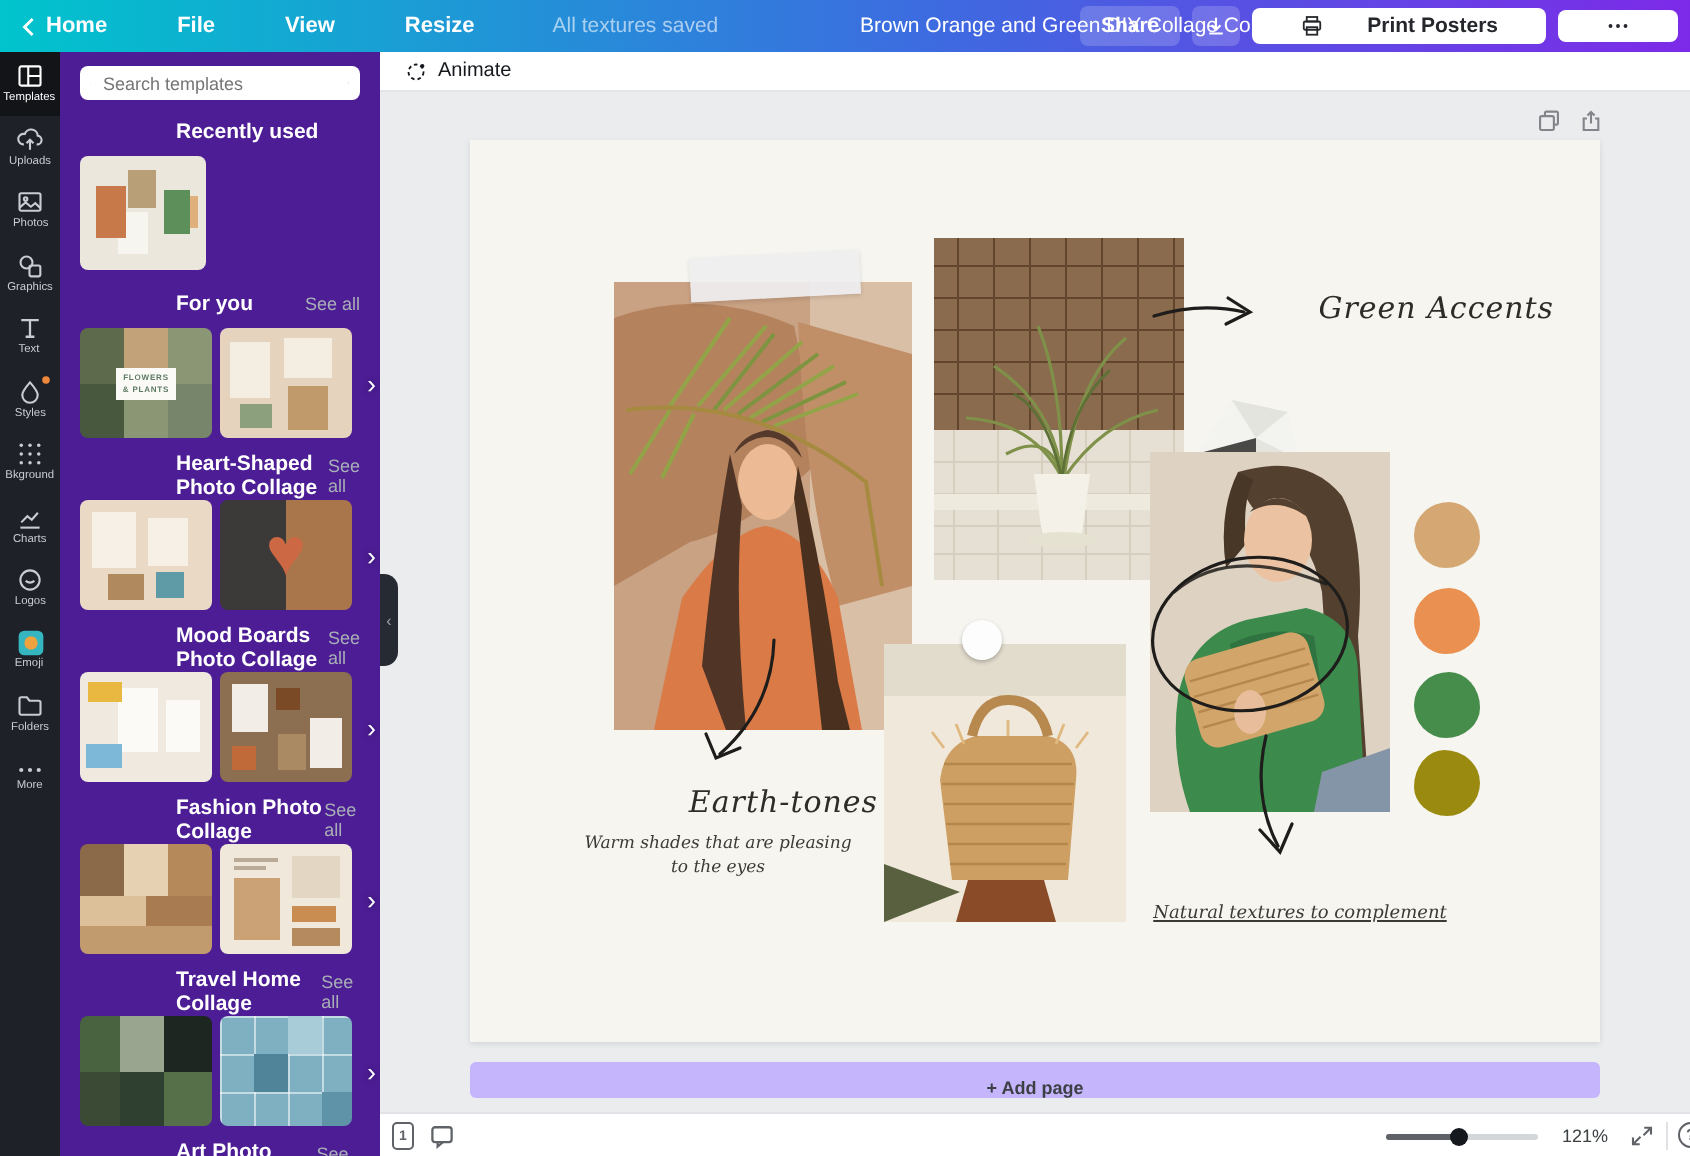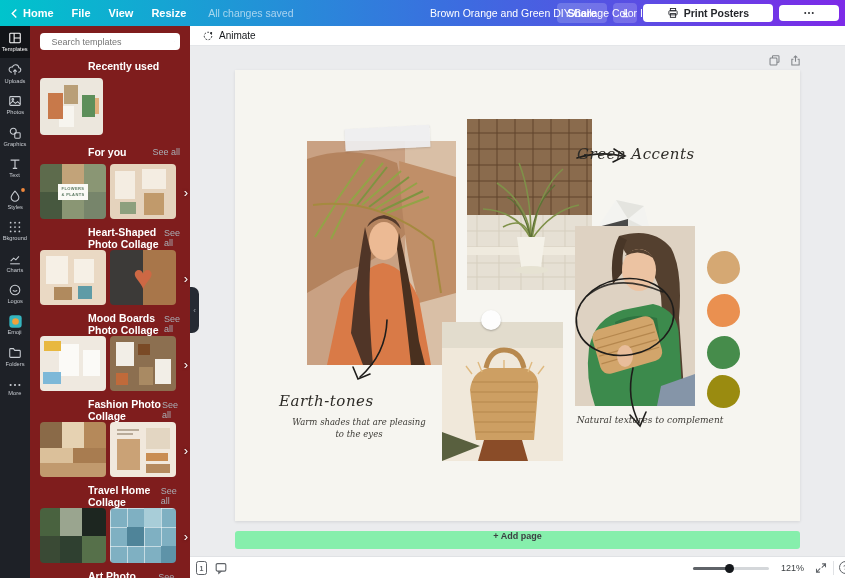--- a/index.html
+++ b/index.html
@@ -4,45 +4,45 @@
 <style>
   html,body{margin:0;padding:0;background:#fff;}
   *{box-sizing:border-box;}
   .app{position:relative;width:845px;height:578px;overflow:hidden;
        font-family:"Liberation Sans",sans-serif;-webkit-font-smoothing:antialiased;}
 
   
   .topbar{position:absolute;left:0;top:0;width:845px;height:26px;
     background:linear-gradient(90deg,#00c4cc 0%,#3d6be0 55%,#7d2ae8 100%);
     display:flex;align-items:center;color:#fff;font-size:11px;}
-  .tb-left{display:flex;align-items:center;gap:18px;padding-left:10px;}
+  .tb-left{display:flex;align-items:center;gap:35px;padding-left:10px;}
   .tb-home{display:flex;align-items:center;gap:4px;font-weight:700;cursor:pointer;}
   .tb-menu{font-weight:700;cursor:pointer;}
   .tb-saved{color:rgba(255,255,255,.6);font-size:10.5px;margin-left:4px;}
   .tb-title{position:absolute;left:430px;width:270px;text-align:center;font-size:10.5px;
     white-space:nowrap;overflow:hidden;}
   .tb-right{position:absolute;right:6px;display:flex;align-items:center;gap:6px;}
   .btn-ghost{background:rgba(255,255,255,.18);border-radius:4px;padding:4px 10px;
     font-size:10.5px;font-weight:700;color:#fff;cursor:pointer;display:flex;align-items:center;gap:5px;}
   .btn-icon{padding:4px 6px;}
   .btn-white{background:#fff;border-radius:4px;padding:3px 24px;font-size:10.5px;font-weight:700;
-    color:#25272c;cursor:pointer;display:flex;align-items:center;gap:5px;}
+    color:#25272c;cursor:pointer;display:flex;align-items:center;gap:22px;}
 
   
   .rail{position:absolute;left:0;top:26px;width:30px;height:552px;background:#1e2127;}
   .rail-item{height:31.5px;display:flex;flex-direction:column;align-items:center;justify-content:center;
     gap:1px;cursor:pointer;color:#c9cdd3;position:relative;}
   .rail-item span{font-size:6px;letter-spacing:0;transform:scale(.95);}
   .rail-item.active{background:#121418;color:#fff;}
   .rail-dot{position:absolute;top:4px;right:5px;width:4px;height:4px;border-radius:50%;background:#f0883c;}
   .emoji-chip{width:13px;height:13px;border-radius:3px;background:#35b5bf;display:flex;align-items:center;justify-content:center;}
   .emoji-chip i{width:7px;height:7px;border-radius:50%;background:#f0a23c;display:block;}
 
   
-  .panel{position:absolute;left:30px;top:26px;width:160px;height:552px;background:#7f1d1d;
+  .panel{position:absolute;left:30px;top:26px;width:160px;height:552px;background:#4c1d95;
     overflow:hidden;color:#fff;}
   .search{margin:7px 10px 10px;background:#fff;border-radius:4px;height:17px;display:flex;
     align-items:center;padding:0 5px;gap:4px;}
   .search input{border:none;outline:none;background:transparent;font-size:9px;color:#444;flex:1;
     font-family:"Liberation Sans",sans-serif;}
   .sec-head{display:flex;align-items:center;justify-content:space-between;padding:0 10px;height:12px;margin-bottom:6px;}
   .sec-title{font-size:10.5px;font-weight:700;padding-left:48px;}
   .see-all{font-size:9px;color:#a9afb6;cursor:pointer;}
   .sec{margin-top:13px;}
   .sec.first{margin-top:0;}
@@ -139,28 +139,28 @@
   .el{position:absolute;}
   .photo{position:absolute;overflow:hidden;}
   .photo svg{display:block;width:100%;height:100%;}
   .tape{position:absolute;left:110px;top:57px;width:85px;height:22px;
     background:rgba(238,238,240,.92);transform:rotate(-3deg);
     box-shadow:0 1px 2px rgba(0,0,0,.12);}
   .sticker{position:absolute;left:246px;top:240px;width:20px;height:20px;border-radius:50%;
     background:#fdfdfd;box-shadow:0 1px 2px rgba(0,0,0,.25);}
   .marks{position:absolute;left:0;top:0;width:565px;height:451px;pointer-events:none;}
   .hand{font-family:"DejaVu Serif",serif;font-style:italic;color:#2e2c28;}
-  .cv-title{font-size:15px;letter-spacing:.5px;text-align:left;}
+  .cv-title{font-size:15px;letter-spacing:.5px;text-align:right;}
   .cv-sub{font-size:8.5px;line-height:1.45;text-align:center;color:#3c3a35;}
   .dot{position:absolute;left:472px;width:33px;height:33px;
     border-radius:53% 47% 52% 48% / 50% 54% 46% 50%;cursor:pointer;}
 
   
-  .add-page{position:absolute;left:45px;top:505px;width:565px;height:18px;background:#86efac;
-    border-radius:3px;display:flex;align-items:flex-start;justify-content:center;font-size:9px;
+  .add-page{position:absolute;left:45px;top:505px;width:565px;height:18px;background:#c4b5fd;
+    border-radius:3px;display:flex;align-items:flex-end;justify-content:center;font-size:9px;
     color:#3c4043;font-weight:700;cursor:pointer;}
   .statusbar{position:absolute;left:0;top:530px;width:655px;height:22px;background:#fff;
     border-top:1px solid #e0e2e5;}
   .page-badge{position:absolute;left:6px;top:4px;width:11px;height:14px;border:1.3px solid #5f6368;
     border-radius:2.5px;font-size:7px;color:#5f6368;display:flex;align-items:center;
     justify-content:center;cursor:pointer;font-weight:700;}
   .notes-btn{position:absolute;left:24px;top:4px;cursor:pointer;}
   .slider{position:absolute;left:503px;top:10px;width:76px;height:3px;background:#d4d7da;
     border-radius:2px;cursor:pointer;}
   .slider-fill{width:45%;height:3px;background:#5f6368;border-radius:2px;}
@@ -181,21 +181,21 @@
     <div class="tb-left">
       <div class="tb-home">
         <svg width="9" height="11" viewBox="0 0 10 12">
             <path d="M7 1.5 2.5 6 7 10.5" stroke="#fff" stroke-width="1.6" fill="none"></path>
           </svg>
         <span>Home</span>
       </div>
       <span class="tb-menu">File</span>
       <span class="tb-menu">View</span>
       <span class="tb-menu">Resize</span>
-      <span class="tb-saved">All changes saved</span>
+      <span class="tb-saved">All textures saved</span>
     </div>
     <div class="tb-title">Brown Orange and Green DIY Collage Color Inspiration Moo...</div>
     <div class="tb-right">
       <div class="btn-ghost">
         <span>Share</span>
       </div>
       <div class="btn-ghost btn-icon">
         <svg width="12" height="12" viewBox="0 0 16 16">
             <path d="M8 2.5v7.5M5 7.5 8 10.5l3-3M3.5 13h9" stroke="#fff" stroke-width="1.4" fill="none"></path>
           </svg>
@@ -584,21 +584,21 @@
           <path d="M152 250 Q151 284 125 307"></path>
           <path d="M118 297 123 309 135 304"></path>
           <path d="M398 298 Q391 328 404 353"></path>
           <path d="M395 345 405 356 411 342"></path>
         </g>
       </svg>
 
       <div class="el hand cv-title" style="left:342px;top:75px;width:200px;">Green Accents</div>
       <div class="el hand cv-title" style="left:44px;top:322px;width:160px;">Earth-tones</div>
       <div class="el hand cv-sub" style="left:54px;top:346px;width:140px;">Warm shades that are pleasing to the eyes</div>
-      <div class="el hand cv-sub" style="left:325px;top:344px;width:180px;font-size:9px;">Natural textures to complement</div>
+      <div class="el hand cv-sub" style="left:325px;top:381px;width:180px;font-size:9px;text-decoration:underline;">Natural textures to complement</div>
 
       <div class="dot" style="top: 181px; background: rgb(213, 168, 115);"></div>
       <div class="dot" style="top: 224px; background: rgb(234, 144, 80);"></div>
       <div class="dot" style="top: 266px; background: rgb(70, 140, 75);"></div>
       <div class="dot" style="top: 305px; border-radius: 46% 54% 50% 50% / 56% 50% 50% 44%; background: rgb(154, 139, 16);"></div>
     </div>
 
     <div class="add-page">
       <span>+ Add page</span>
     </div>

